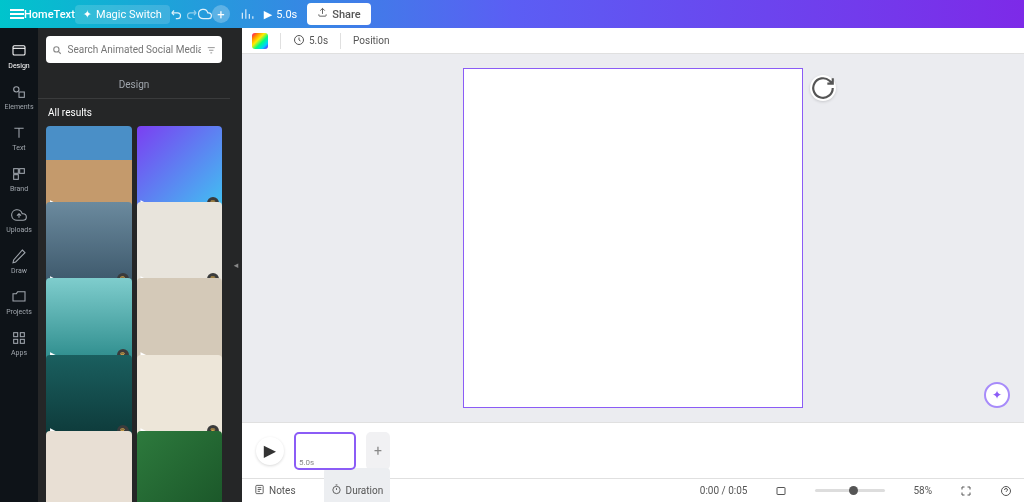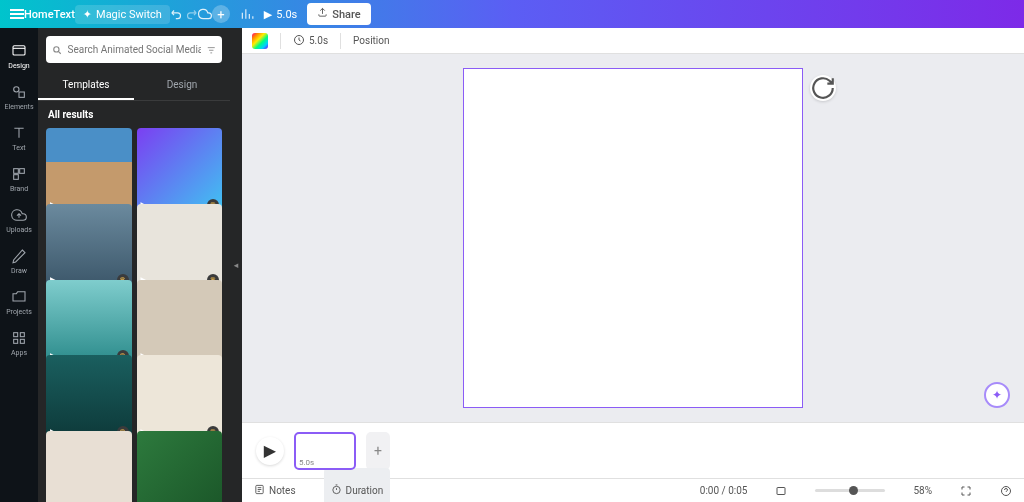--- a/index.html
+++ b/index.html
@@ -21,21 +21,21 @@
 .rail-item{display:flex;flex-direction:column;align-items:center;gap:3px;padding:7px 0;cursor:pointer;width:100%}
 .rail-item.active{color:#fff}
 .rail-icon{width:16px;height:16px}
 .panel{width:192px;background:#252627;display:flex;flex-direction:column;color:#fff}
 .search-row{padding:8px;display:flex;gap:6px}
 .search-box{flex:1;background:#fff;border-radius:4px;display:flex;align-items:center;padding:4px 6px;gap:5px}
 .search-box input{border:none;outline:none;font-size:10px;flex:1;color:#555;background:transparent}
 .tabs{display:flex;border-bottom:1px solid #3a3b3c}
 .tab{flex:1;text-align:center;padding:8px 0;font-size:10px;color:#a0a6ad;cursor:pointer}
 .tab.active{color:#fff;border-bottom:2px solid #fff}
-.results-hdr{padding:8px 10px;font-size:10px;font-weight:700}
+.results-hdr{padding:8px 10px;font-size:10px;font-weight:400}
 .templates-grid{flex:1;overflow-y:auto;padding:0 8px;display:grid;grid-template-columns:1fr 1fr;gap:5px}
 .tpl{aspect-ratio:1;border-radius:4px;position:relative;background:#445;cursor:pointer;overflow:hidden}
 .tpl .play{position:absolute;bottom:4px;left:4px;color:#fff;font-size:9px}
 .tpl .crown{position:absolute;bottom:3px;right:3px;width:12px;height:12px;background:#3a3b3c;border-radius:50%;display:flex;align-items:center;justify-content:center;font-size:7px;color:#ffc44d}
 .t1{background:linear-gradient(#4a8fc7 40%,#c49a6c 40%)}
 .t2{background:linear-gradient(135deg,#7b3ff2,#3fc5f2)}
 .t3{background:linear-gradient(#6b8a9e,#3a5568)}
 .t4{background:#e8e4dc}
 .t5{background:linear-gradient(#7fcdcd,#2a8a8a)}
 .t6{background:#d4c9b8}
@@ -185,21 +185,20 @@
               <circle cx="10" cy="10" r="6"></circle>
               <path d="M20 20l-5-5"></path>
             </svg></span>
         <input placeholder="Search Animated Social Media Gra" style="">
         <span style="color:#888"><svg width="12" height="12" viewBox="0 0 24 24" fill="none" stroke="currentColor" stroke-width="2">
               <path d="M4 6h16M7 12h10M10 18h4"></path>
             </svg></span>
       </div>
     </div>
     <div class="tabs">
-      <div class="tab active">Templates</div>
       <div class="tab">Design</div>
     </div>
     <div class="results-hdr">All results</div>
     <div class="templates-grid">
       <div class="tpl t1">
           <span class="play">▶</span>
         </div>
       <div class="tpl t2">
           <span class="play">▶</span>
           <span class="crown">♛</span>

